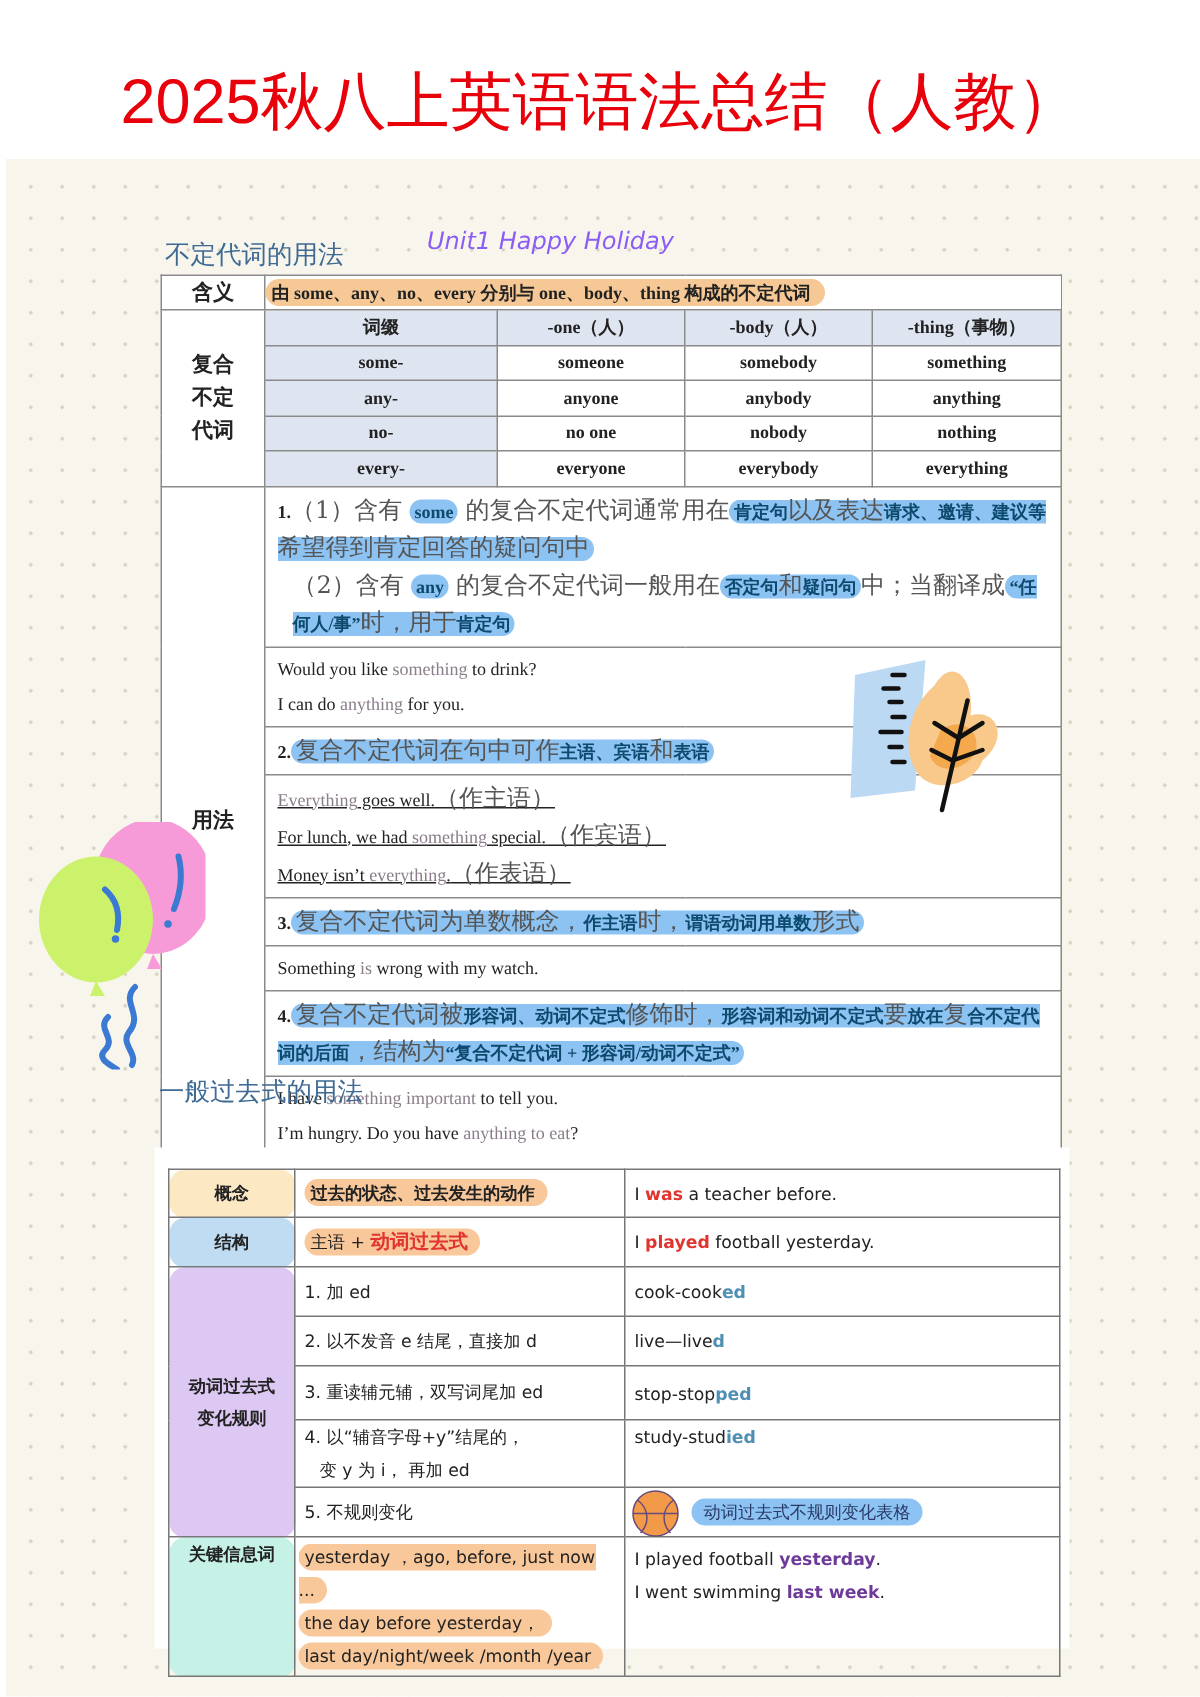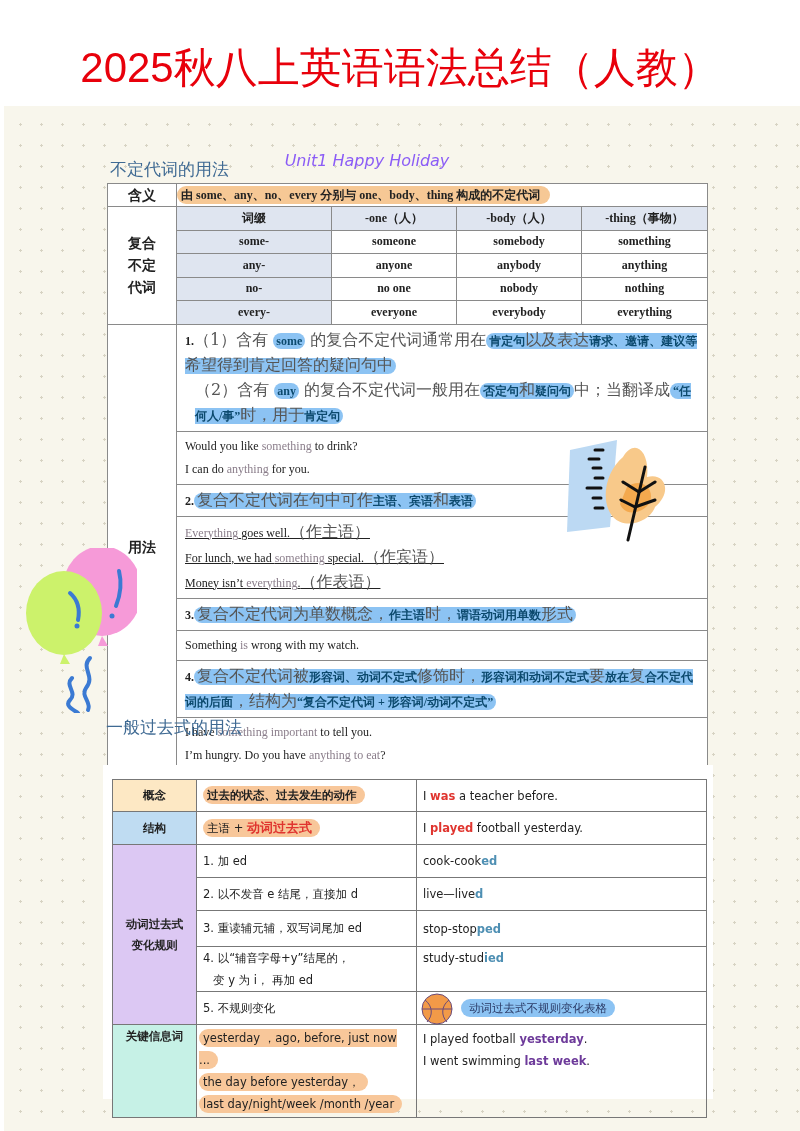--- a/index.html
+++ b/index.html
@@ -47,21 +47,21 @@
   .hl-blue { background: #8cc3f3; border-radius: 10px; padding: 1px 3px; }
   .b { font-weight: bold; color: #0c4a6e; }
   .gray { color: #8a7d8a; }
   .zh { font-family: "DejaVu Serif", serif; font-size: 16px; color: #555; }
 
   
   .t2-wrap { position: absolute; left: 103px; top: 765px; width: 610px; height: 334px; background: #fff; }
   table.t2 { position: absolute; left: 9px; top: 14px; border-collapse: collapse; width: 594px; table-layout: fixed;
     font-family: "DejaVu Sans", sans-serif; font-size: 11.5px; }
   table.t2 td { border: 1px solid #777; padding: 0 6px; vertical-align: middle; }
-  .t2 .k { text-align: center; font-weight: bold; font-size: 11.5px; width: 84px; }
+  .t2 .k { text-align: center; font-weight: bold; font-size: 11.5px; width: 84px; border-radius: 10px; }
   .t2 .c-concept { background: #fde8c4; }
   .t2 .c-struct { background: #bfdcf2; }
   .t2 .c-rules { background: #dcc8f3; }
   .t2 .c-keys { background: #c6f1e6; vertical-align: top; padding-top: 4px; }
   .hl-peach { background: #f8c79a; border-radius: 10px; padding: 2px 8px 2px 4px; }
   .red { color: #e0352f; font-weight: bold; }
   .teal { color: #4e8fb3; font-weight: bold; }
   .purple { color: #6d3a9a; font-weight: bold; }
   .link-pill { background: #8cc3f3; border-radius: 10px; padding: 2px 8px; color: #2a3a66; }
 

